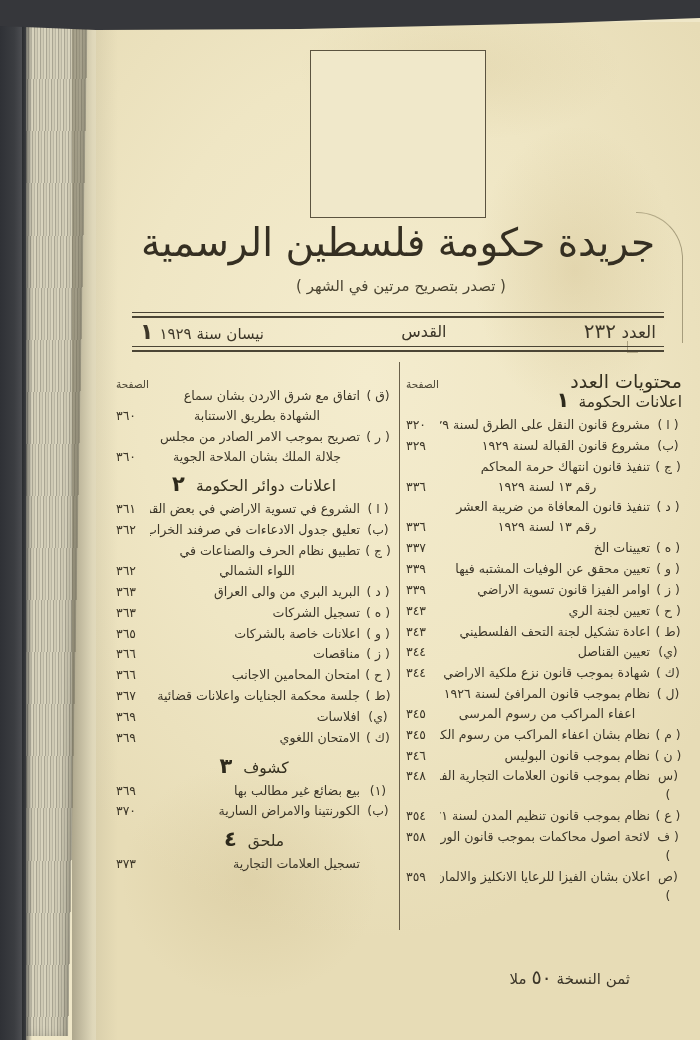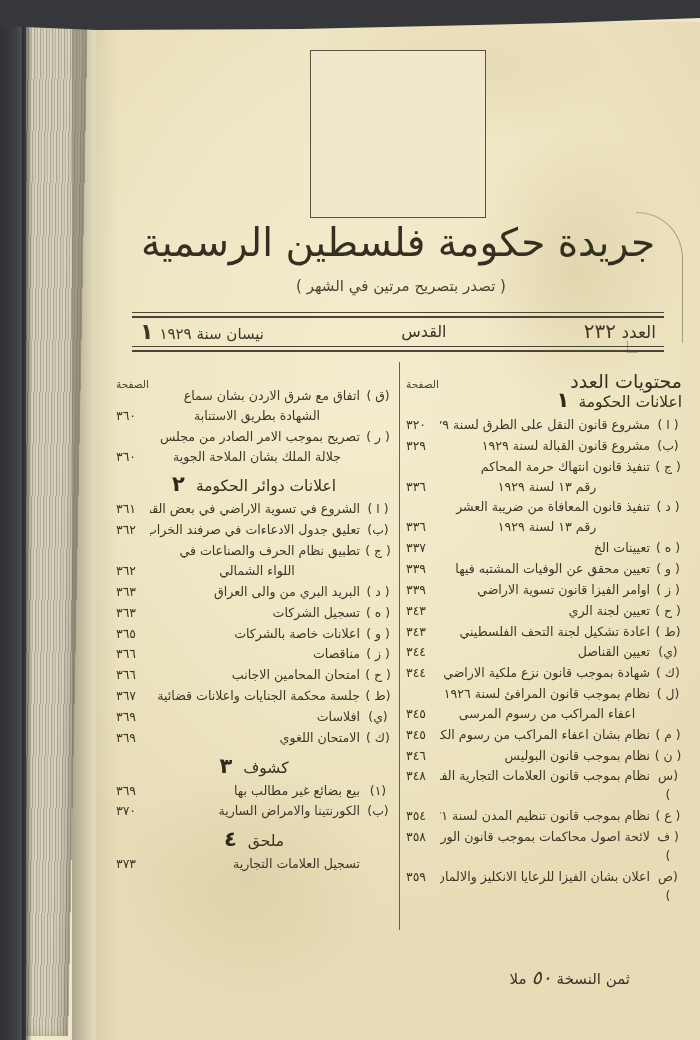--- a/index.html
+++ b/index.html
@@ -297,21 +297,21 @@
 
   
   .price {
     position: absolute;
     top: 944px;
     right: 70px;
     font-size: 15px;
     color: #3b3528;
     white-space: nowrap;
   }
-  .price .amount { font-size: 19px; letter-spacing: 1px; font-style: italic; }
+  .price .amount { font-size: 19px; letter-spacing: 1px; }
 </style>
 </head>
 <body>
 
 <div id="page">
 
   <div class="binding-dark"></div>
   <div class="page-edges"></div>
   <div class="edge-shadow"></div>
   <div class="top-dark-strip"></div>

